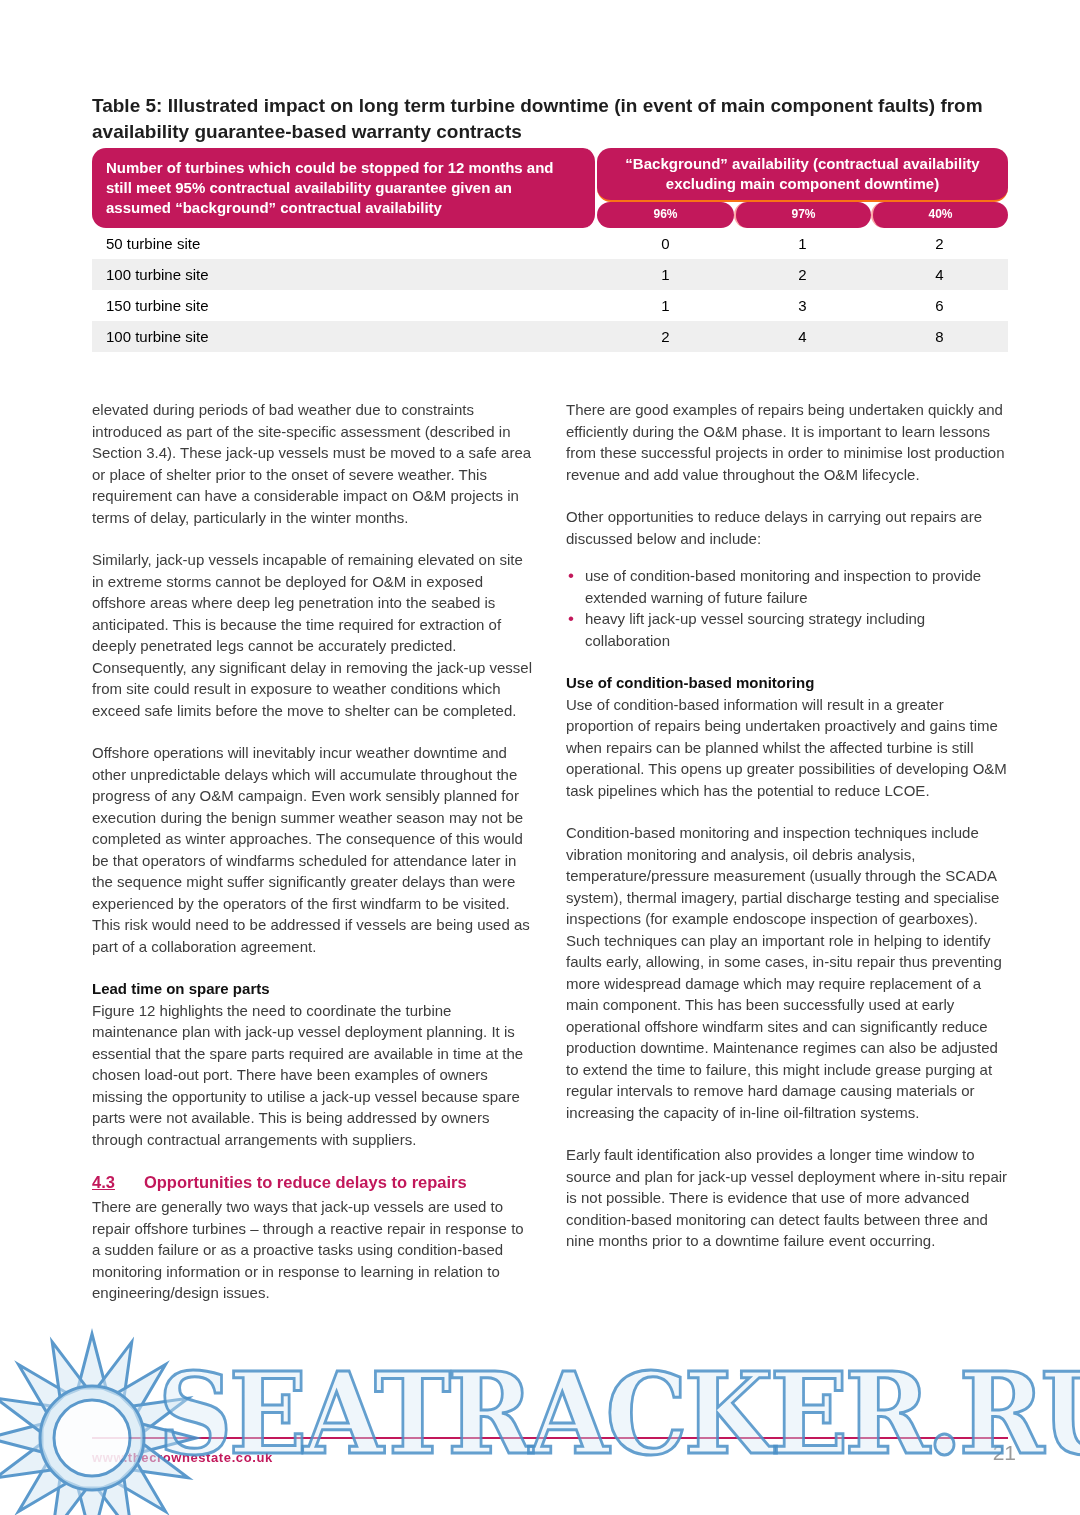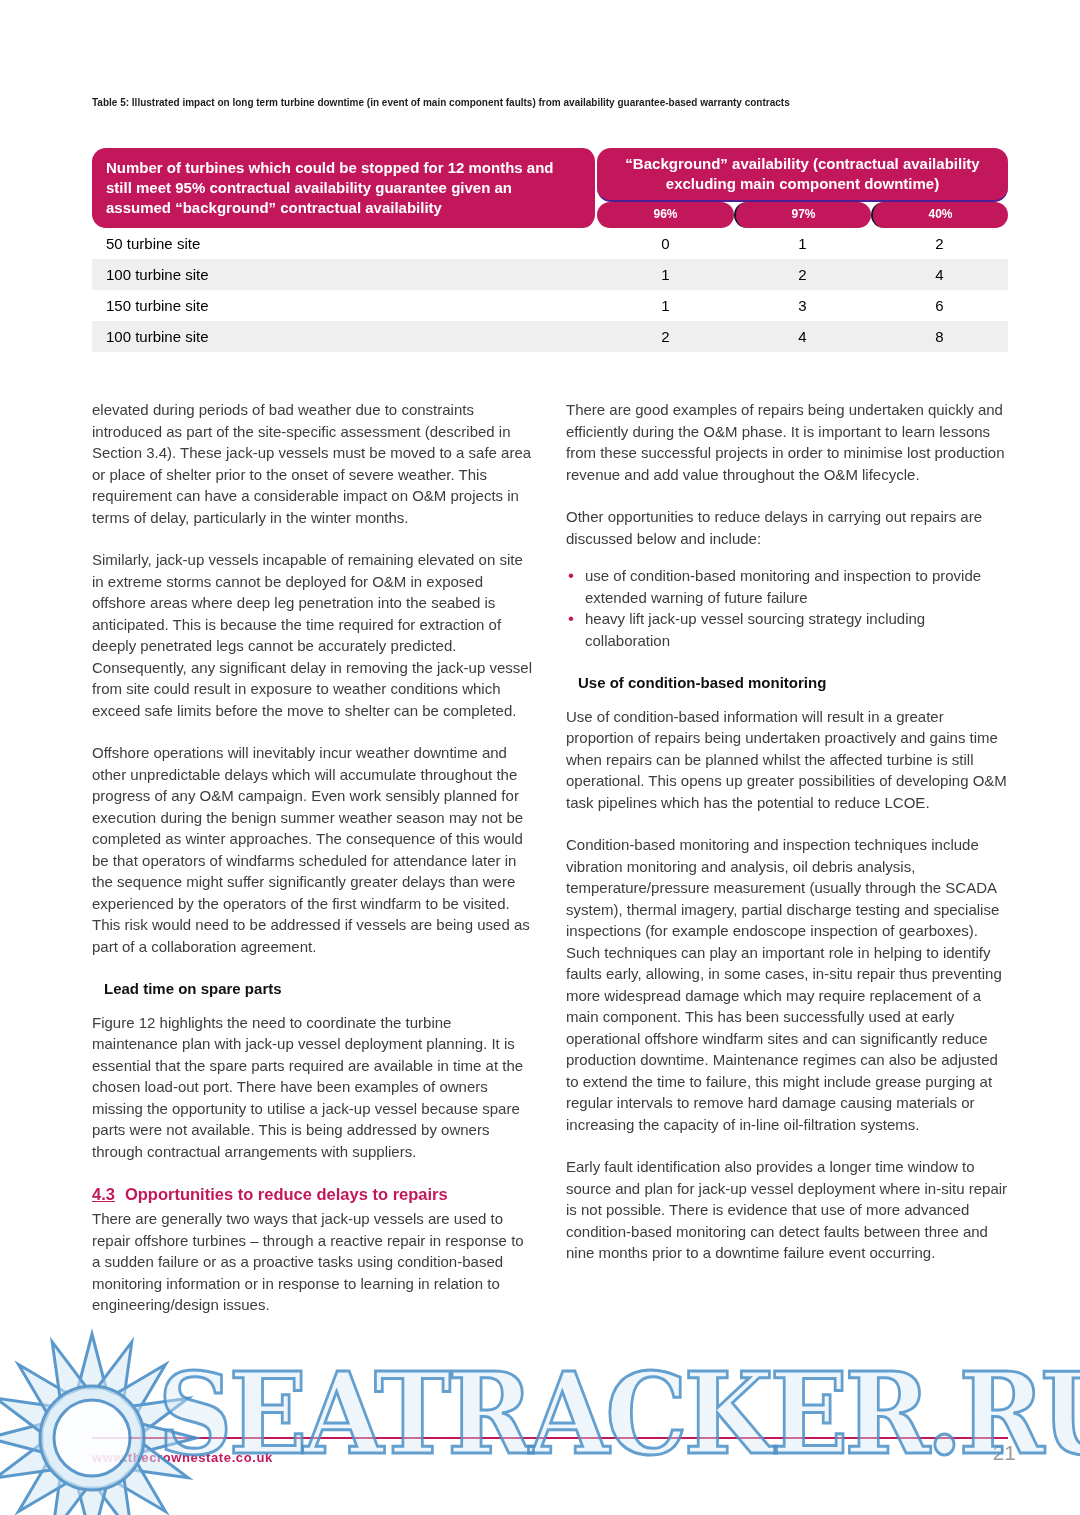--- a/index.html
+++ b/index.html
@@ -12,60 +12,60 @@
     background: #ffffff;
     font-family: "Liberation Sans", sans-serif;
     color: #3d3d3d;
     overflow: hidden;
   }
 
   
   .caption {
     position: absolute;
     left: 92px; top: 93px; width: 910px;
-    font-size: 10px; font-weight: bold; line-height: 20px; color: #1e1e1e;
+    font-size: 19px; font-weight: bold; line-height: 26px; color: #1e1e1e;
   }
 
   
   .table-wrap { position: absolute; left: 92px; top: 148px; width: 916px; }
   table.avail { border-collapse: separate; border-spacing: 0; width: 100%; font-size: 15px; }
   table.avail th {
     background: #C2185B; color: #ffffff; font-weight: bold;
     vertical-align: middle;
     border-radius: 14px;
   }
   .th-left {
     width: 505px; text-align: left; padding: 10px 14px;
     line-height: 20px; border-right: 2px solid #ffffff; font-size: 15px;
   }
   .th-right {
     text-align: center; padding: 6px 0; line-height: 20px;
-    border-bottom: 2px solid #4c1d95; font-size: 15px;
+    border-bottom: 2px solid #f97316; font-size: 15px;
   }
   .th-sub { text-align: center; padding: 5px 0 7px; font-size: 12px; }
-  .th-sub + .th-sub { border-left: 2px solid #0f172a; }
+  .th-sub + .th-sub { border-left: 2px solid #fca5a5; }
   table.avail td { padding: 7px 14px; color: #000000; }
   td.row-label { text-align: left; }
   td.cell-num { text-align: center; }
   tbody tr:nth-child(even) td { background: #EFEFEF; }
 
   
   .columns {
     position: absolute; left: 92px; top: 399px; width: 916px;
     display: flex; gap: 32px;
     font-size: 15px; line-height: 21.5px;
   }
   .col { width: 442px; }
   .col p { margin: 0 0 21px 0; }
-  .subhead { font-weight: bold; color: #111111; margin: 12px; }
+  .subhead { font-weight: bold; color: #111111; margin: 0; }
   .section-head {
     color: #C2185B; font-weight: bold; font-size: 16.5px;
     margin: 0 0 3px 0; line-height: 22px;
   }
-  .section-head .sec-num { margin-right: 10px; text-decoration: underline; }
+  .section-head .sec-num { margin-right: 29px; text-decoration: underline; }
   ul.bullets { list-style: none; margin: 0 0 21px 0; padding: 0; }
   ul.bullets li { position: relative; padding-left: 19px; }
   ul.bullets li::before {
     content: "\2022"; color: #C2185B; position: absolute; left: 2px; top: 0;
     font-size: 17px;
   }
 
   
   .footer-rule {
     position: absolute; left: 92px; top: 1437px; width: 916px; height: 2px;

